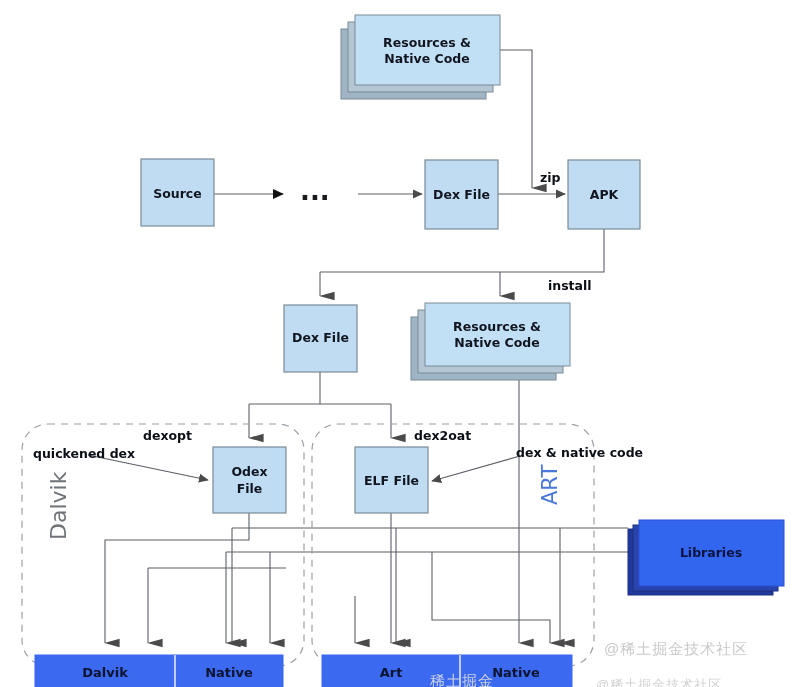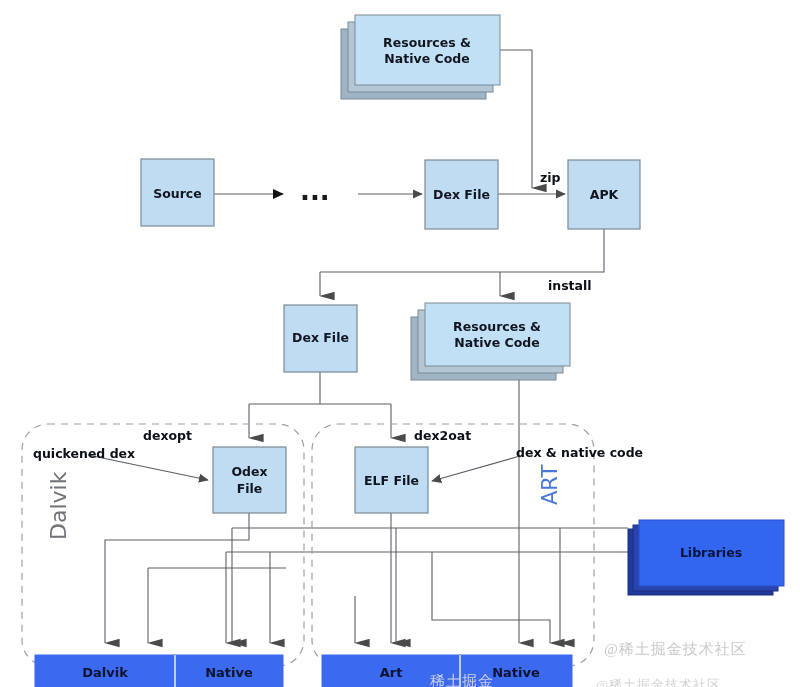--- a/index.html
+++ b/index.html
@@ -46,21 +46,21 @@
   .libLabel{
     font-family:"DejaVu Sans","Liberation Sans",sans-serif;
     font-weight:700;
     font-size:12.5px;
     fill:#0a1340;
     text-anchor:middle;
     dominant-baseline:middle;
   }
   .wm{
     position:absolute;
-    font-family:Liberation Serif, serif;
+    font-family:Liberation Sans, sans-serif;
     color:#c9c9c9;
     letter-spacing:1px;
     white-space:nowrap;
     user-select:none;
   }
   #wm-main{left:604px;top:640px;font-size:15px;}
   #wm-clip{left:430px;top:672px;font-size:15px;color:#cdd3e6;}
   #wm-clip2{left:596px;top:676px;font-size:13px;color:#d2d2d2;}
 </style>
 </head>

